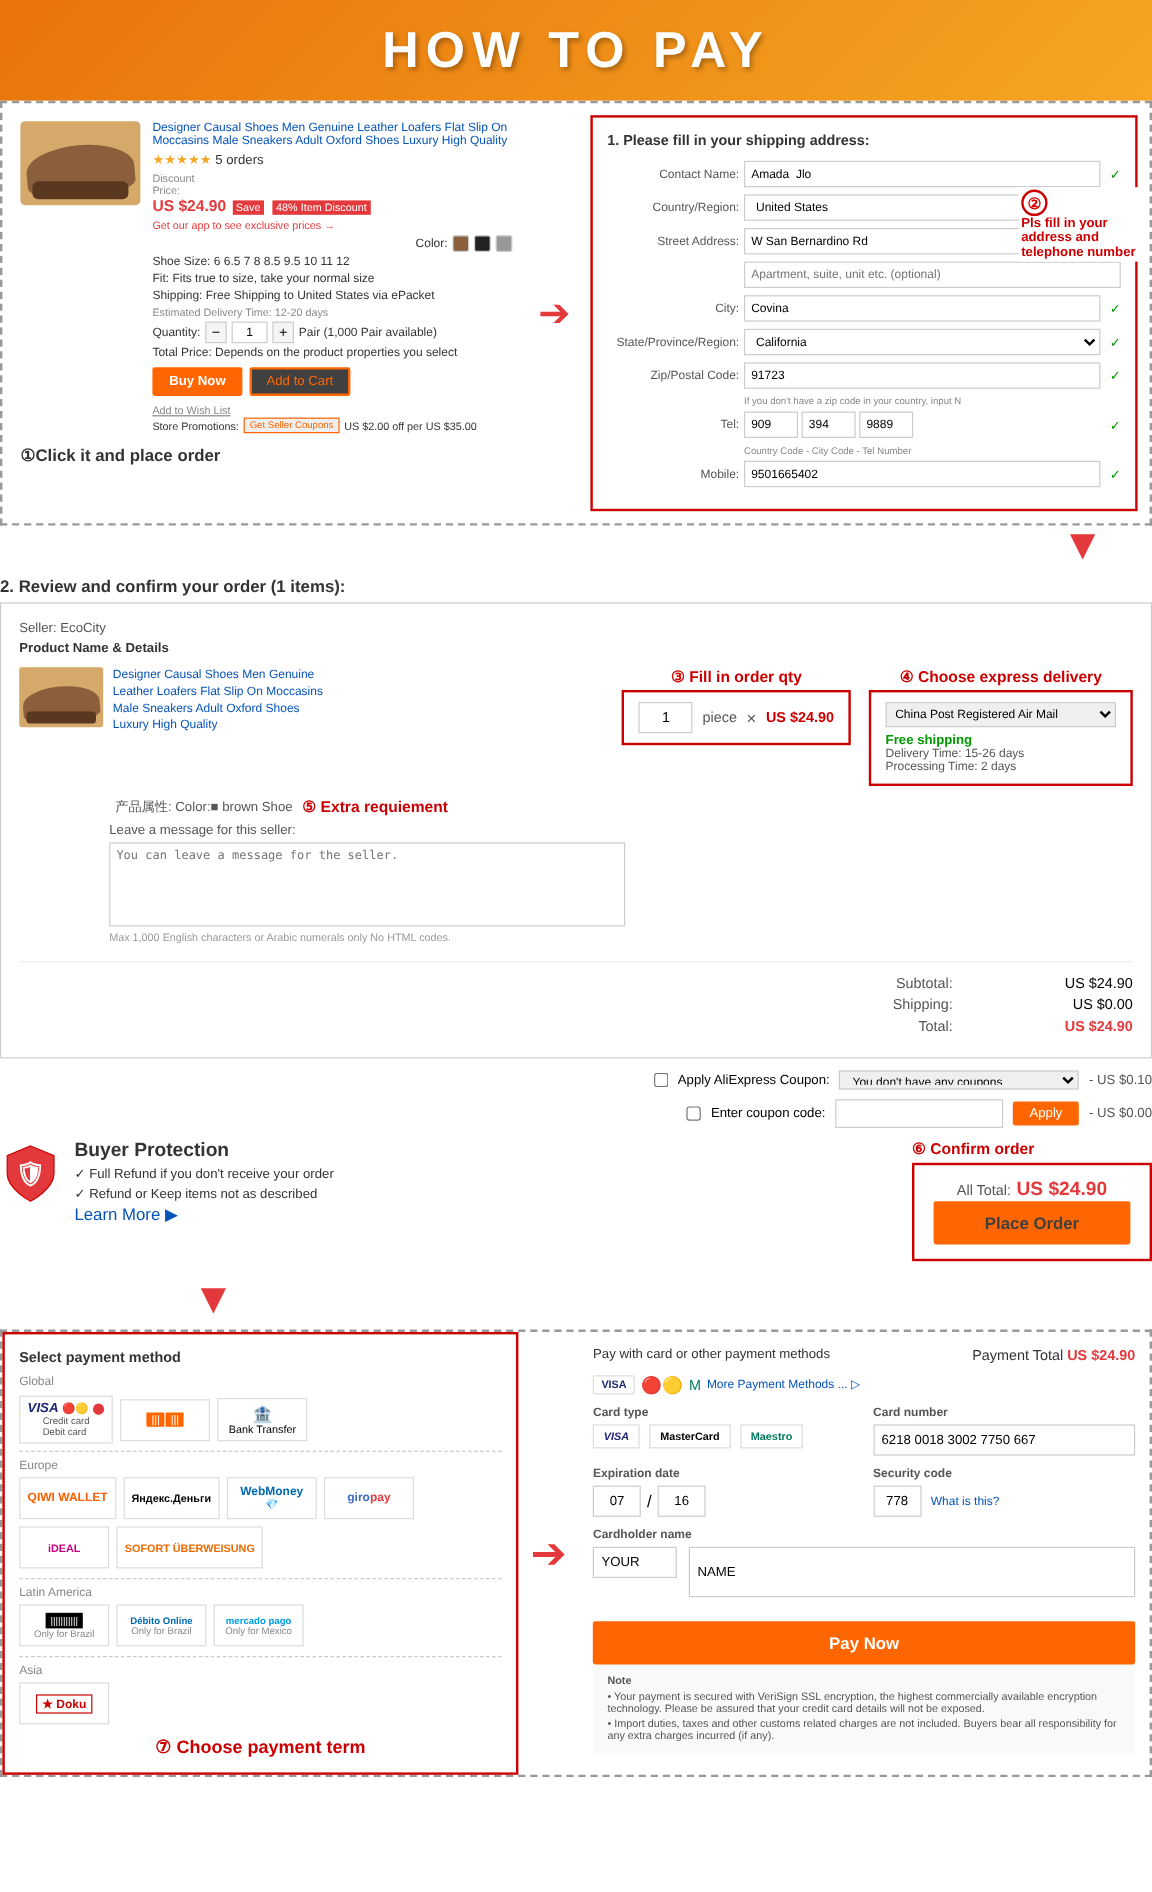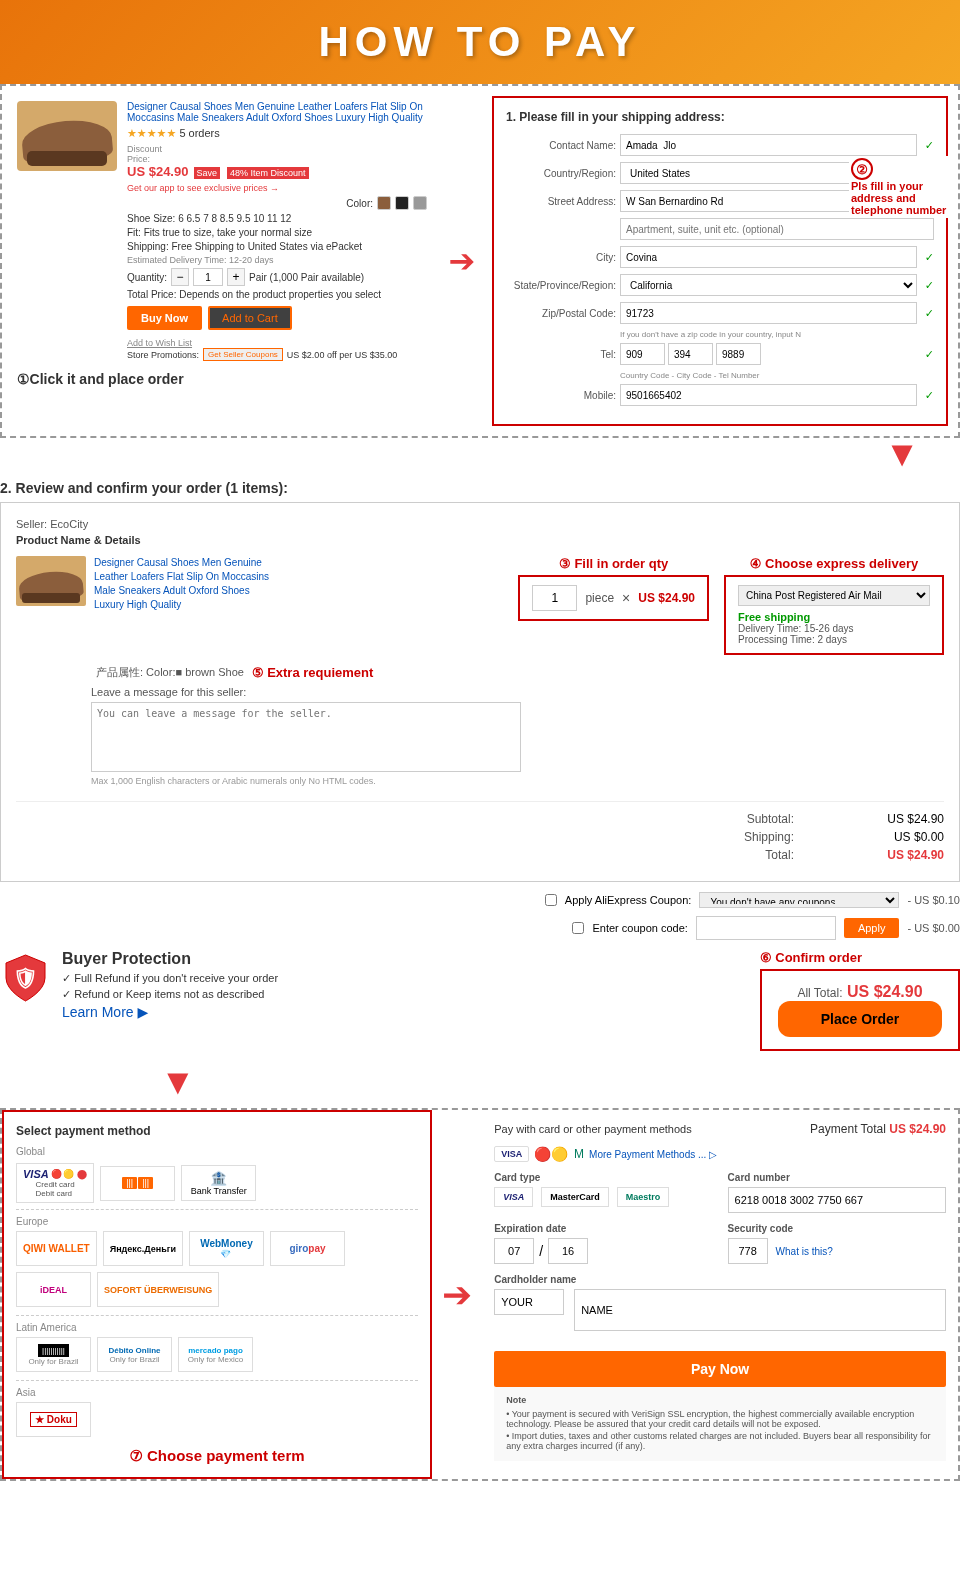--- a/index.html
+++ b/index.html
@@ -344,26 +344,26 @@
       border: 2px solid #c00;
       padding: 12px 16px;
       text-align: center;
       width: 200px;
       flex-shrink: 0;
     }
     .all-total-label { font-size: 12px; color: #555; }
     .all-total-price { font-size: 16px; font-weight: bold; color: #e4393c; margin-bottom: 8px; }
     .btn-place-order {
       background: #ff6600;
-      color: #000000;
+      color: #404040;
       border: none;
       padding: 10px 20px;
       font-size: 14px;
       cursor: pointer;
-      border-radius: 12px;
+      border-radius: 2px;
       font-weight: bold;
       width: 100%;
     }
 
     
     .arrow-down2-container {
       text-align: left;
       padding-left: 160px;
       margin: 5px 0;
     }

